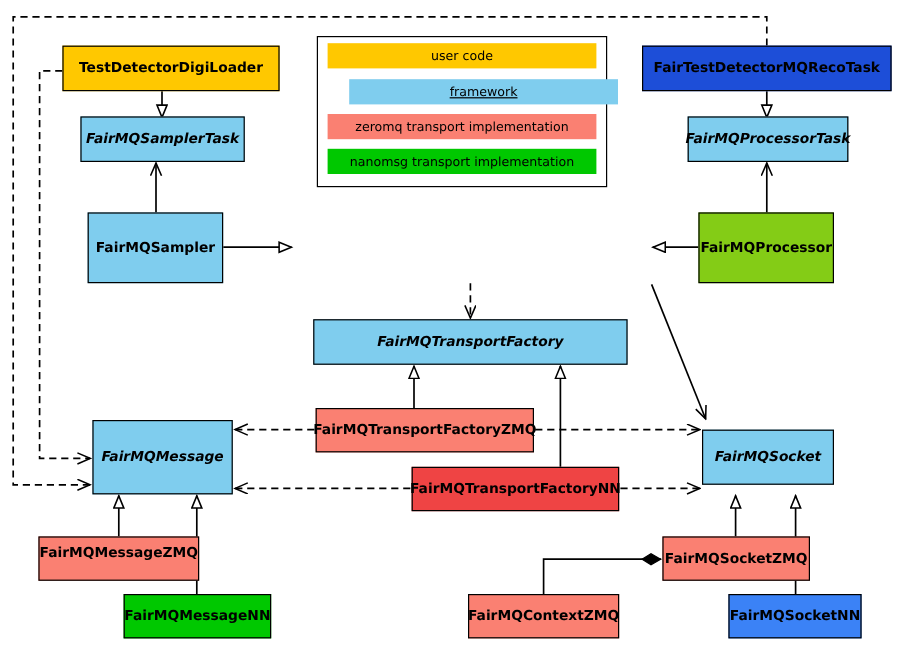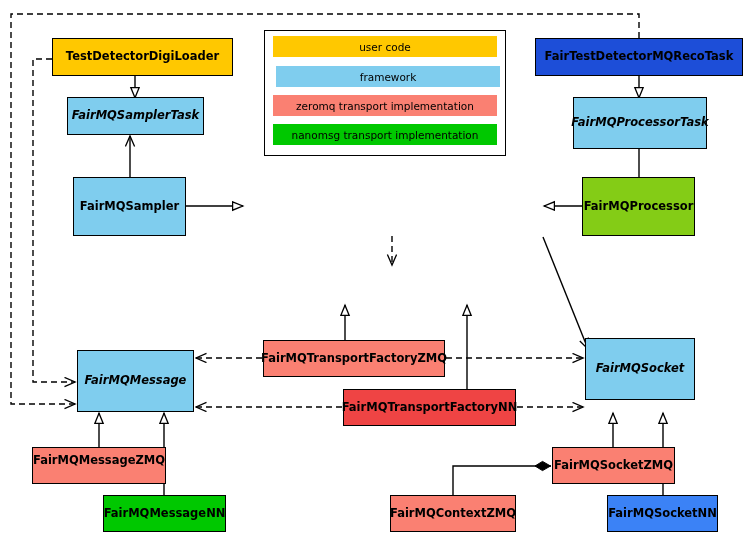--- a/index.html
+++ b/index.html
@@ -79,21 +79,21 @@
 
       <path d="M453,495 L453,466 L551,466" marker-end="url(#diamond)"></path>
     </g>
   </svg>
 
   <div class="legend-box" style="left:264px;top:30px;width:242px;height:126px;"></div>
 
   <div class="legend-item" style="left:273px;top:36px;width:224px;height:21px;background:#FFC800;">
     <span>user code</span>
   </div>
-  <div class="legend-item" style="left:276px;top:66px;width:224px;height:21px;background:#7FCDEE;">
+  <div class="legend-item" style="left:291px;top:66px;width:224px;height:21px;background:#7FCDEE;text-decoration:underline;">
     <span>framework</span>
   </div>
   <div class="legend-item" style="left:273px;top:95px;width:224px;height:21px;background:#FA8072;">
     <span>zeromq transport implementation</span>
   </div>
   <div class="legend-item" style="left:273px;top:124px;width:224px;height:21px;background:#00C800;">
     <span>nanomsg transport implementation</span>
   </div>
 
   <div class="node" style="left:52px;top:38px;width:181px;height:38px;background:#FFC800;">
@@ -101,47 +101,50 @@
   </div>
 
   <div class="node" style="left:535px;top:38px;width:208px;height:38px;background:#1d4ed8;text-align:right;">
     <span>FairTestDetectorMQRecoTask</span>
   </div>
 
   <div class="node abstract" style="left:67px;top:97px;width:137px;height:38px;background:#7FCDEE;">
     <span>FairMQSamplerTask</span>
   </div>
 
-  <div class="node abstract" style="left:573px;top:97px;width:134px;height:52px;background:#7FCDEE;">
+  <div class="node abstract" style="left:573px;top:97px;width:134px;height:38px;background:#7FCDEE;">
     <span>FairMQProcessorTask</span>
   </div>
 
   <div class="node" style="left:73px;top:177px;width:113px;height:59px;background:#7FCDEE;">
     <span>FairMQSampler</span>
   </div>
 
 
   <div class="node" style="left:582px;top:177px;width:113px;height:59px;background:#84cc16;">
     <span>FairMQProcessor</span>
   </div>
 
+  <div class="node abstract" style="left:261px;top:266px;width:262px;height:38px;background:#7FCDEE;">
+    <span>FairMQTransportFactory</span>
+  </div>
 
   <div class="node" style="left:263px;top:340px;width:182px;height:37px;background:#FA8072;">
     <span>FairMQTransportFactoryZMQ</span>
   </div>
 
   <div class="node" style="left:343px;top:389px;width:173px;height:37px;background:#ef4444;">
     <span>FairMQTransportFactoryNN</span>
   </div>
 
   <div class="node abstract" style="left:77px;top:350px;width:117px;height:62px;background:#7FCDEE;">
     <span>FairMQMessage</span>
   </div>
 
-  <div class="node abstract" style="left:585px;top:338px;width:110px;height:62px;background:#7FCDEE;">
+  <div class="node abstract" style="left:585px;top:358px;width:110px;height:46px;background:#7FCDEE;">
     <span>FairMQSocket</span>
   </div>
 
   <div class="node" style="left:32px;top:447px;width:134px;height:37px;background:#FA8072;align-items:flex-end;">
     <span>FairMQMessageZMQ</span>
   </div>
 
   <div class="node" style="left:103px;top:495px;width:123px;height:37px;background:#00C800;">
     <span>FairMQMessageNN</span>
   </div>

